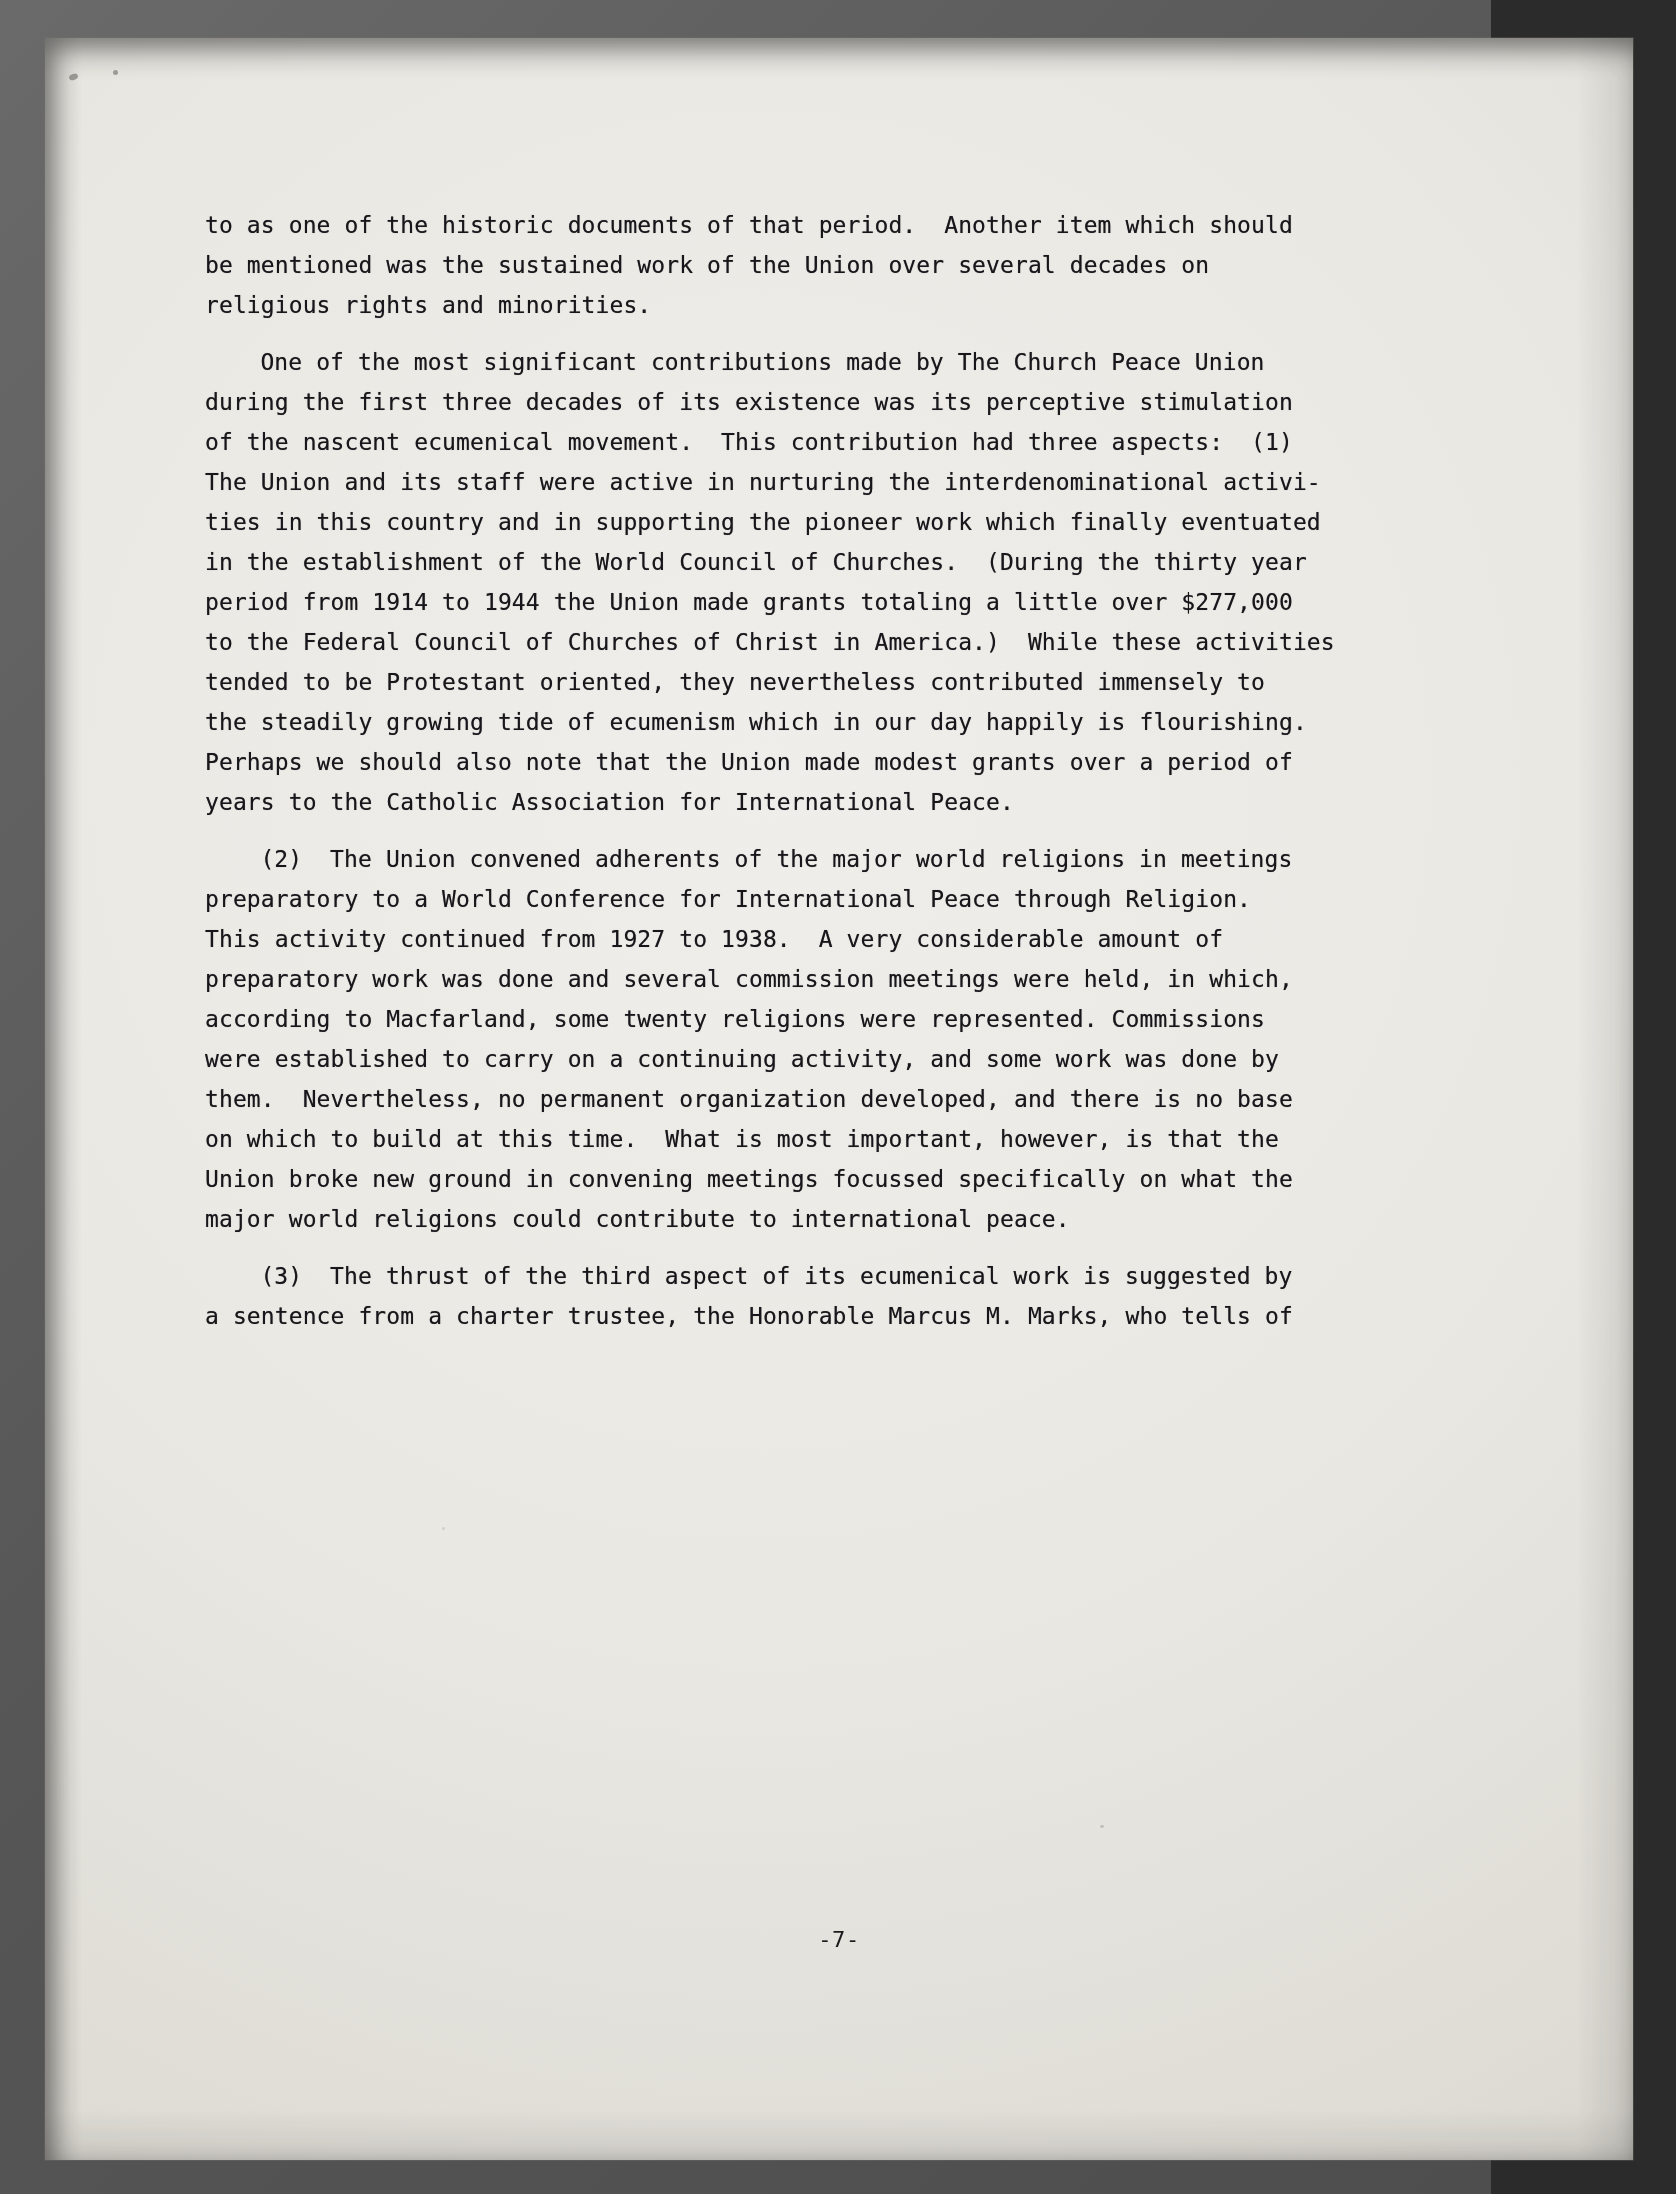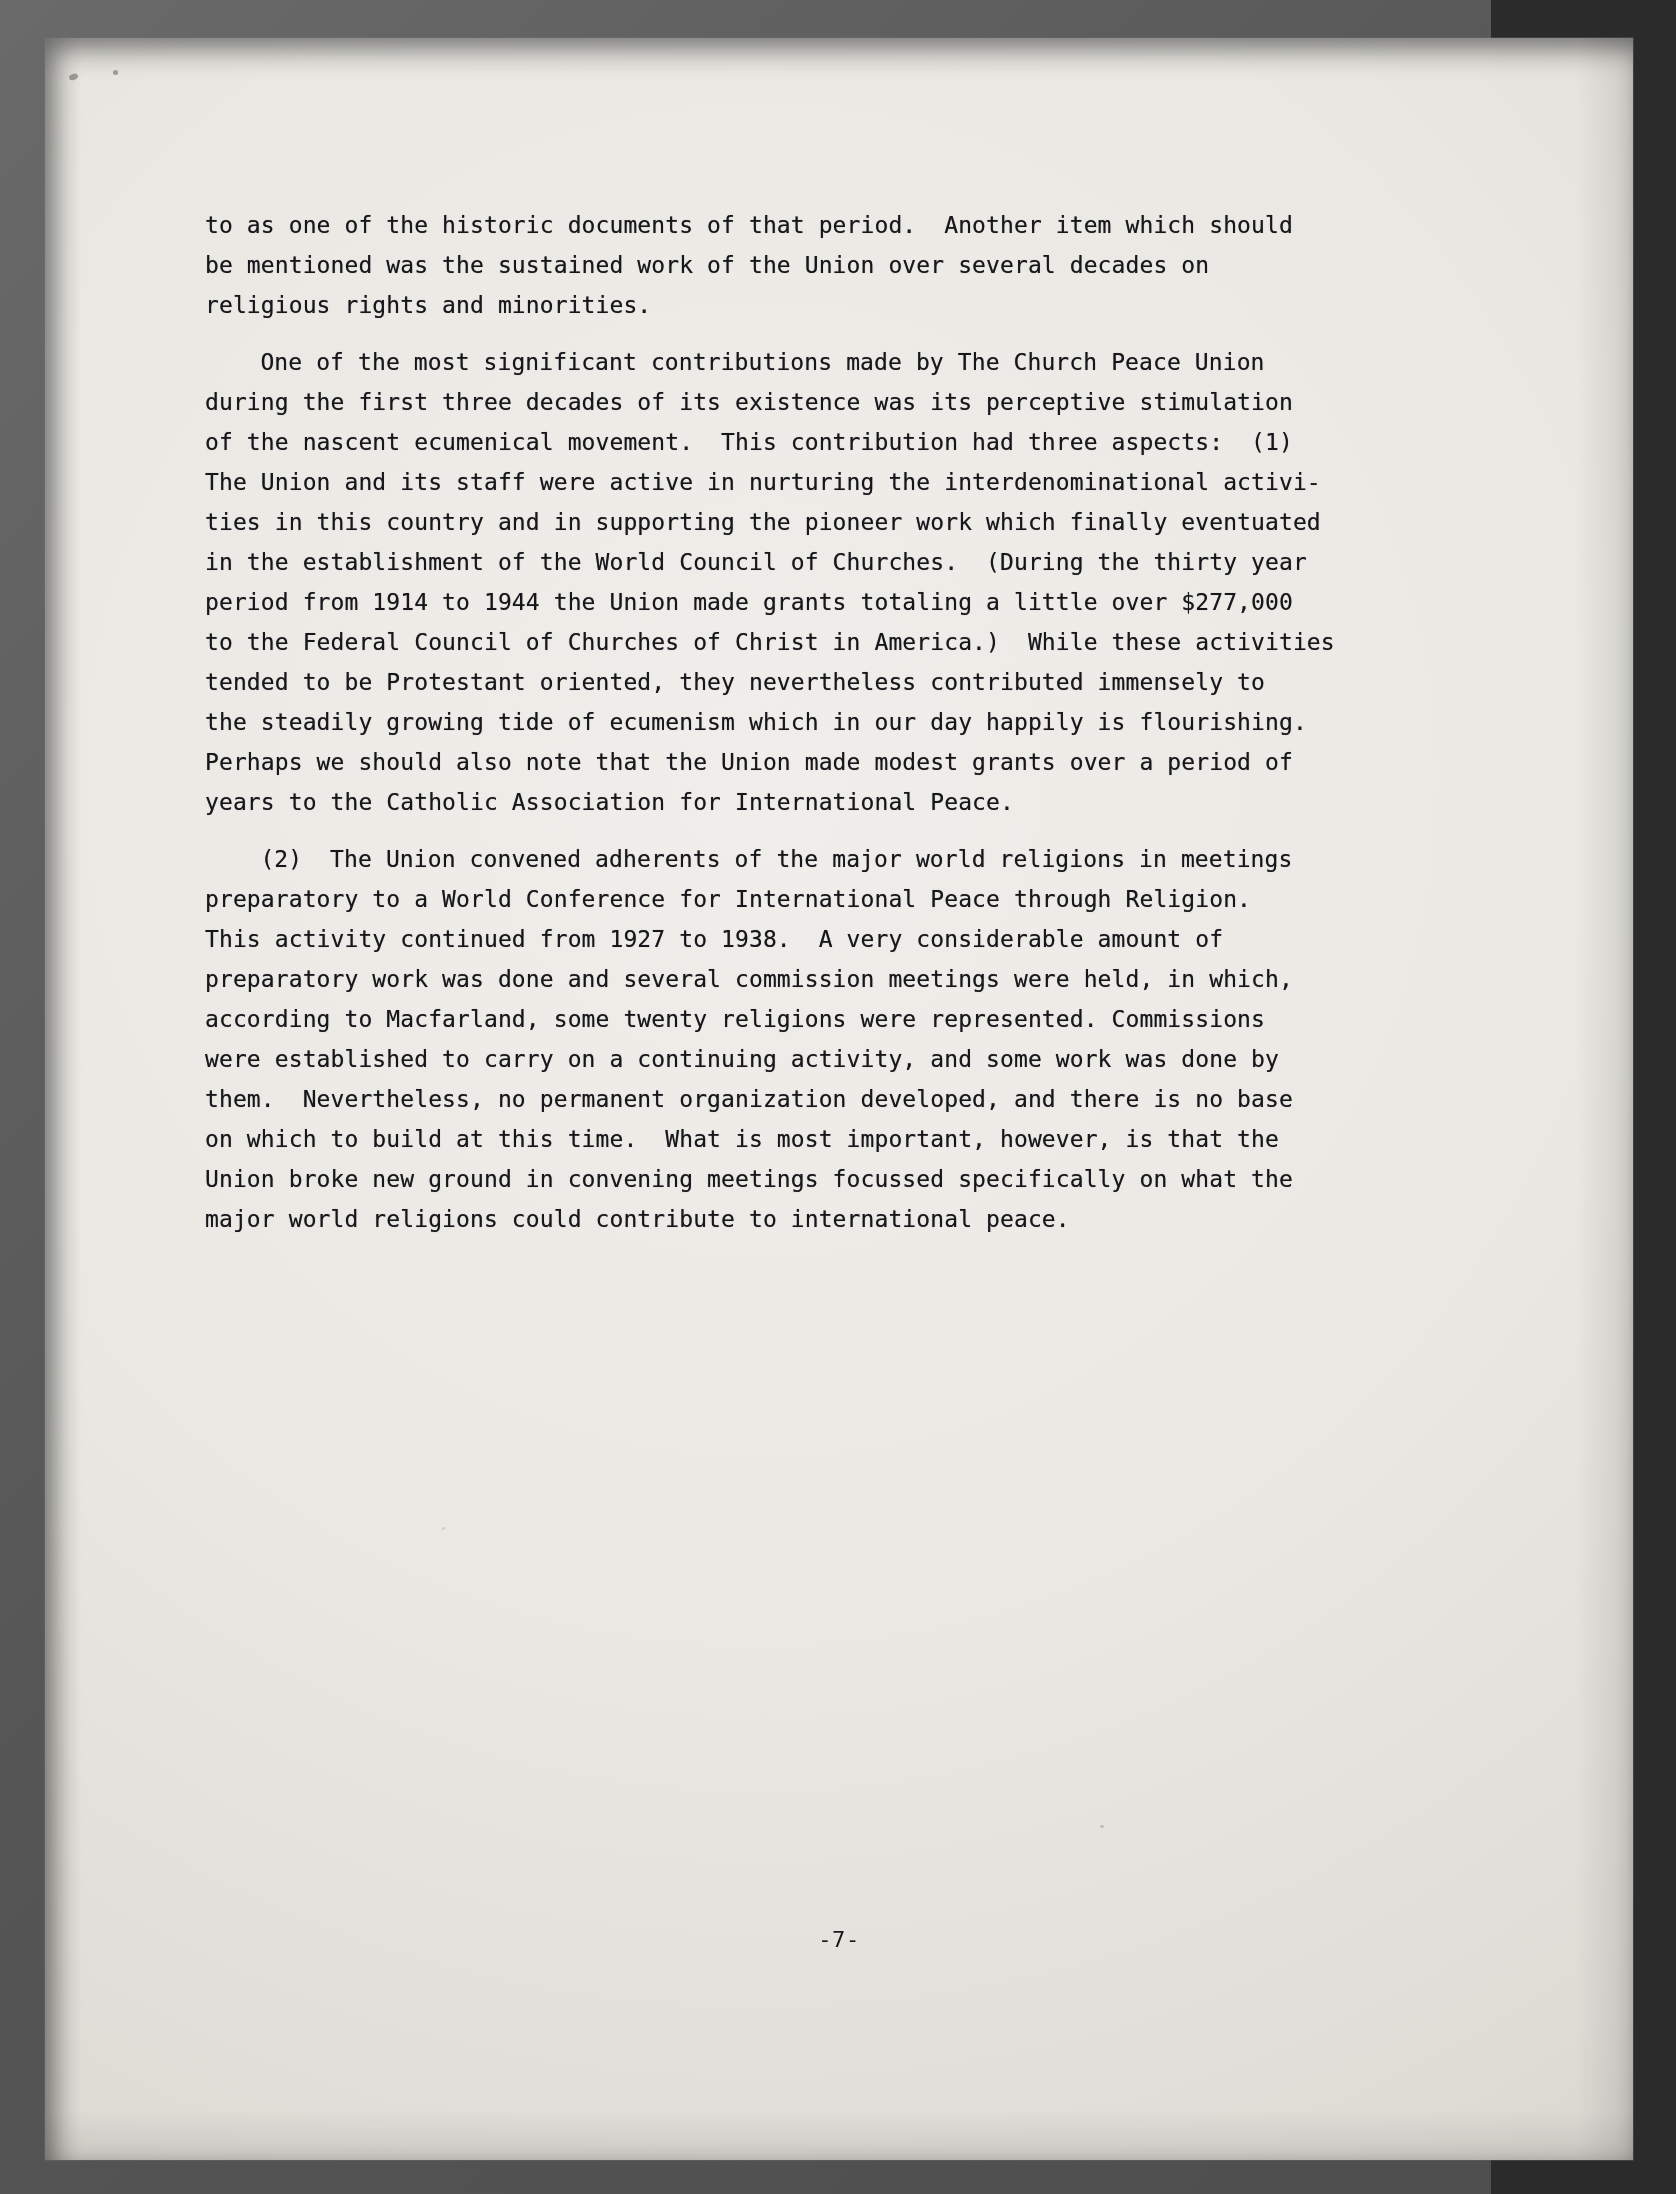--- a/index.html
+++ b/index.html
@@ -125,19 +125,21 @@
       <p class="para"><span class="indent"></span><span>(2)  The Union convened adherents of the major world religions in meetings
 preparatory to a World Conference for International Peace through Religion.
 This activity continued from 1927 to 1938.  A very considerable amount of
 preparatory work was done and several commission meetings were held, in which,
 according to Macfarland, some twenty religions were represented. Commissions
 were established to carry on a continuing activity, and some work was done by
 them.  Nevertheless, no permanent organization developed, and there is no base
 on which to build at this time.  What is most important, however, is that the
 Union broke new ground in convening meetings focussed specifically on what the
 major world religions could contribute to international peace.</span></p>
+      <p class="para"><span class="indent"></span><span>(3)  The thrust of the third aspect of its ecumenical work is suggested by
+a sentence from a charter trustee, the Honorable Marcus M. Marks, who tells of</span></p>
     </div>
 
     <div class="page-number">-7-</div>
 
   </div>
 </div>
 
 
 </body></html>

